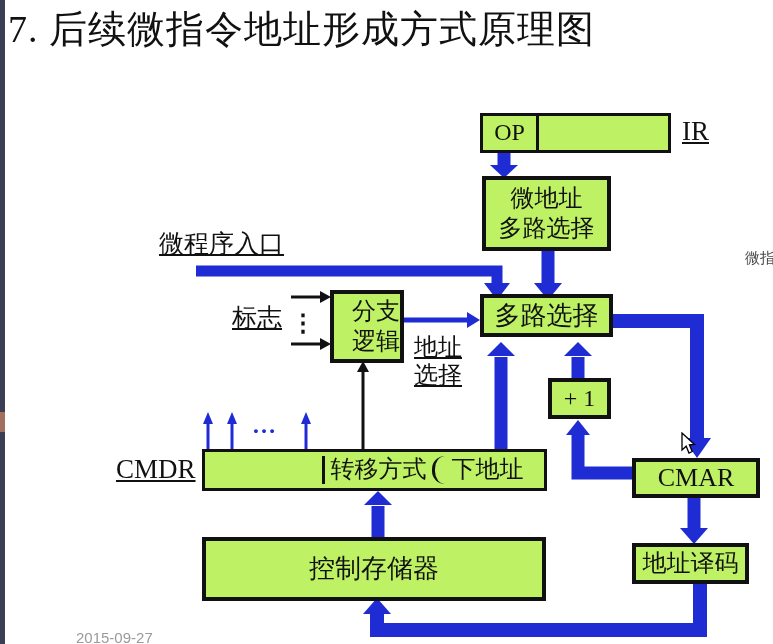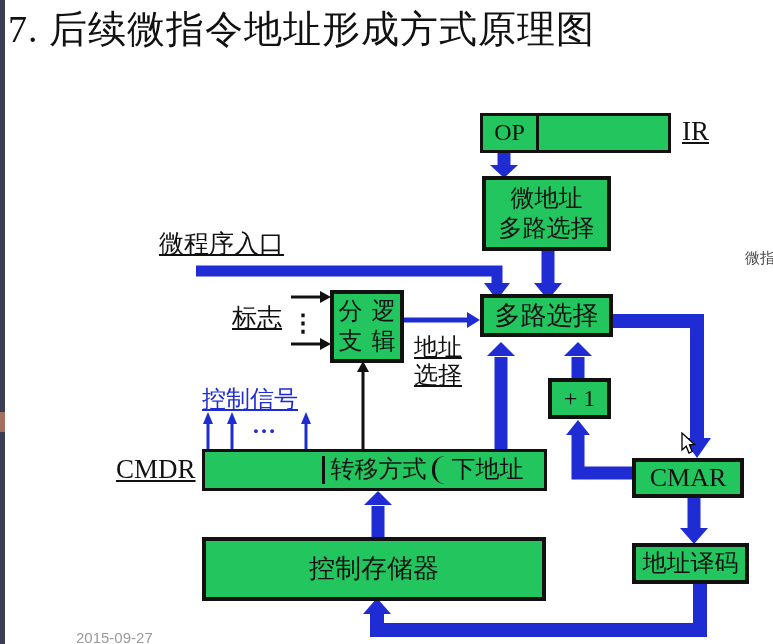--- a/index.html
+++ b/index.html
@@ -7,21 +7,21 @@
     --sidebar:#3b3e55; --edge_accent:#a3705f;
   }
   html,body{margin:0;padding:0;background:#e8e8e8;}
   .canvas{
     position:relative;width:773px;height:644px;background:#ffffff;
     overflow:hidden;font-family:"Liberation Serif","DejaVu Serif",serif;
     color:var(--black);
   }
   .abs{position:absolute;}
   .box{
-    position:absolute;border:4px solid var(--black);background:#22c55e;
+    position:absolute;border:4px solid var(--black);background:#bef264;
     box-sizing:border-box;display:flex;align-items:center;justify-content:center;
     text-align:center;line-height:1.22;
   }
   .box.thin{border-width:3px;}
   .lbl{position:absolute;white-space:nowrap;text-decoration:underline;}
   .t24{font-size:24px;} .t25{font-size:25px;} .t26{font-size:26px;} .t27{font-size:27px;}
   .blue-text{color:var(--blue);}
   .cells{display:flex;width:100%;height:100%;align-items:stretch;}
   .cell{display:flex;align-items:center;justify-content:center;box-sizing:border-box;}
   .cell+.cell{border-left:3px solid var(--black);}
@@ -146,47 +146,46 @@
   <div class="box t24" style="left:482px;top:176px;width:129px;height:75px;flex-direction:column;">
     <span>微地址</span>
     <span>多路选择</span>
   </div>
 
   <div class="lbl t25" style="left:159px;top:227px;text-align:right;">微程序入口</div>
 
   <div class="lbl t25" style="left:232px;top:301px;">标志</div>
   <div class="vdots">⋮</div>
 
-  <div class="box t24" style="left:330px;top:290px;width:74px;height:73px;flex-direction:row;">
+  <div class="box t24" style="left:330px;top:290px;width:74px;height:73px;flex-direction:column;align-items:flex-end;">
     <span>分支</span>
     <span>逻辑</span>
   </div>
 
   <div class="box t26" style="left:480px;top:294px;width:133px;height:43px;">多路选择</div>
 
   <div class="lbl t24" style="left:414px;top:334px;line-height:1.15;white-space:normal;width:52px;">
     <span>地址</span><br>
     <span>选择</span>
   </div>
 
   <div class="box t24" style="left:548px;top:378px;width:63px;height:41px;">+ 1</div>
 
-  <div class="lbl t24 blue-text" style="left:202px;top:383px;">控制信号</div>
   <div class="cdots">…</div>
 
   <div class="lbl t27" style="left:116px;top:454px;">CMDR</div>
   <div class="box thin" style="left:202px;top:449px;width:345px;height:42px;padding:4px;">
     <div class="cells">
       <div class="cell" style="flex:0 0 113px;"></div>
       <div class="cell t24" style="flex:0 0 110px;">转移方式</div>
       <div class="cell t24" style="flex:1;border-radius:13px;">下地址</div>
     </div>
   </div>
 
-  <div class="box t26" style="left:632px;top:458px;width:112px;height:40px;">CMAR</div>
+  <div class="box t26" style="left:632px;top:458px;width:128px;height:40px;">CMAR</div>
 
   <div class="box t26" style="left:202px;top:537px;width:344px;height:64px;">控制存储器</div>
 
   <div class="box t24" style="left:632px;top:543px;width:117px;height:41px;">地址译码</div>
 
   <div class="edge-clip">微指</div>
 
   <div class="date">2015-09-27</div>
 
   <svg class="abs" style="left:681px;top:432px;" width="18" height="24" viewBox="0 0 18 24">

